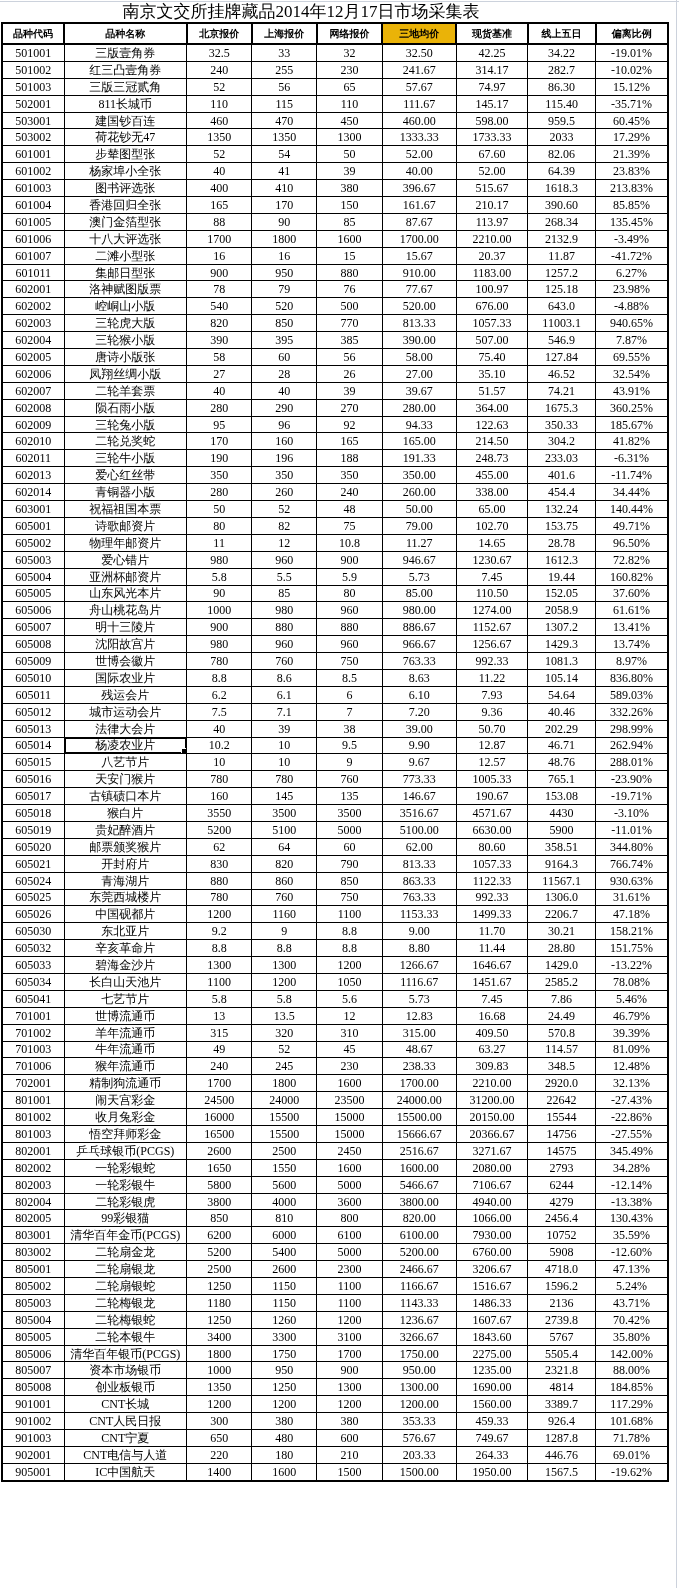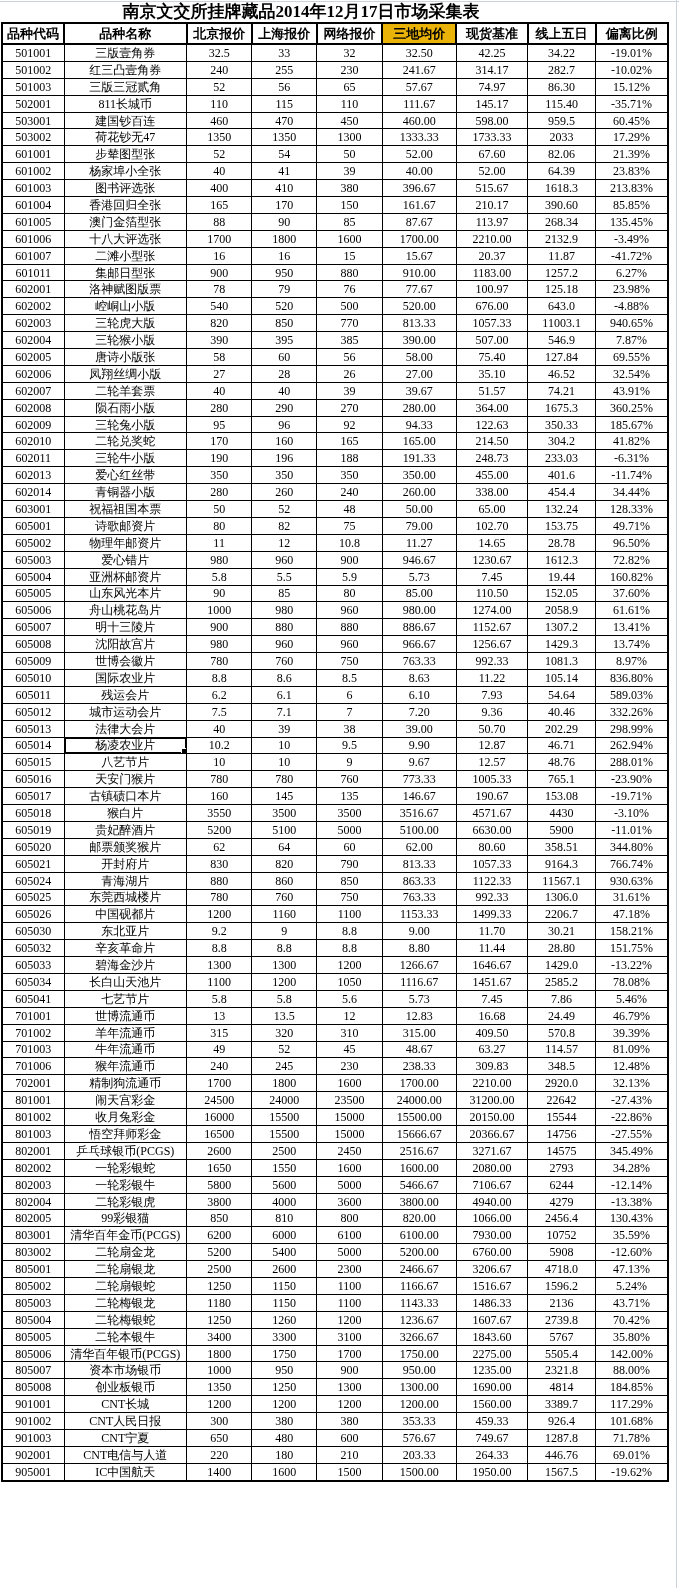--- a/index.html
+++ b/index.html
@@ -4,36 +4,36 @@
 <style>
   html,body{margin:0;padding:0;}
   body{
     width:679px;height:1588px;background:#ffffff;position:relative;overflow:hidden;
     font-family:"Liberation Serif","DejaVu Serif",serif;color:#000;
   }
   .grid-top{position:absolute;left:0;top:1px;width:679px;height:1px;background:#ccd2dc;}
   .grid-right{position:absolute;left:676px;top:0;width:1px;height:1588px;background:#ccd2dc;}
   .title{
     position:absolute;left:2px;top:1px;width:598px;height:14px;
-    text-align:center;font-size:17px;font-weight:bold;line-height:22px;white-space:nowrap;
+    text-align:center;font-size:17px;font-weight:normal;line-height:22px;white-space:nowrap;
   }
   table{
     position:absolute;left:1px;top:22px;width:668px;
     border-collapse:collapse;table-layout:fixed;
   }
   col.c-code{width:62px}
   col.c-name{width:122px}
   col.c-bj,col.c-sh,col.c-net{width:65px}
   col.c-avg{width:74px}
   col.c-spot{width:71px}
   col.c-five{width:68px}
   col.c-dev{width:72px}
   th{
     border:2px solid #000;height:19px;padding:0;
-    font-size:13px;font-weight:bold;text-align:center;white-space:nowrap;margin-left:24px;
+    font-size:10px;font-weight:bold;text-align:center;white-space:nowrap;margin-left:24px;
   }
   td{
     border:1px solid #000;height:15.9px;padding:0;
     font-size:12px;line-height:1;text-align:center;white-space:nowrap;overflow:hidden;
   }
   table{border:2px solid #000;}
   td.sel{outline:2px solid #000;outline-offset:-2px;position:relative;}
   td.sel::after{
     content:"";position:absolute;right:0;bottom:0;width:4px;height:4px;
     background:#000;border-left:1px solid #fff;border-top:1px solid #fff;
@@ -372,21 +372,21 @@
       </tr>
       <tr>
         <td>603001</td>
         <td>祝福祖国本票</td>
         <td>50</td>
         <td>52</td>
         <td>48</td>
         <td>50.00</td>
         <td>65.00</td>
         <td>132.24</td>
-        <td>128.33%</td>
+        <td>140.44%</td>
       </tr>
       <tr>
         <td>605001</td>
         <td>诗歌邮资片</td>
         <td>80</td>
         <td>82</td>
         <td>75</td>
         <td>79.00</td>
         <td>102.70</td>
         <td>153.75</td>

